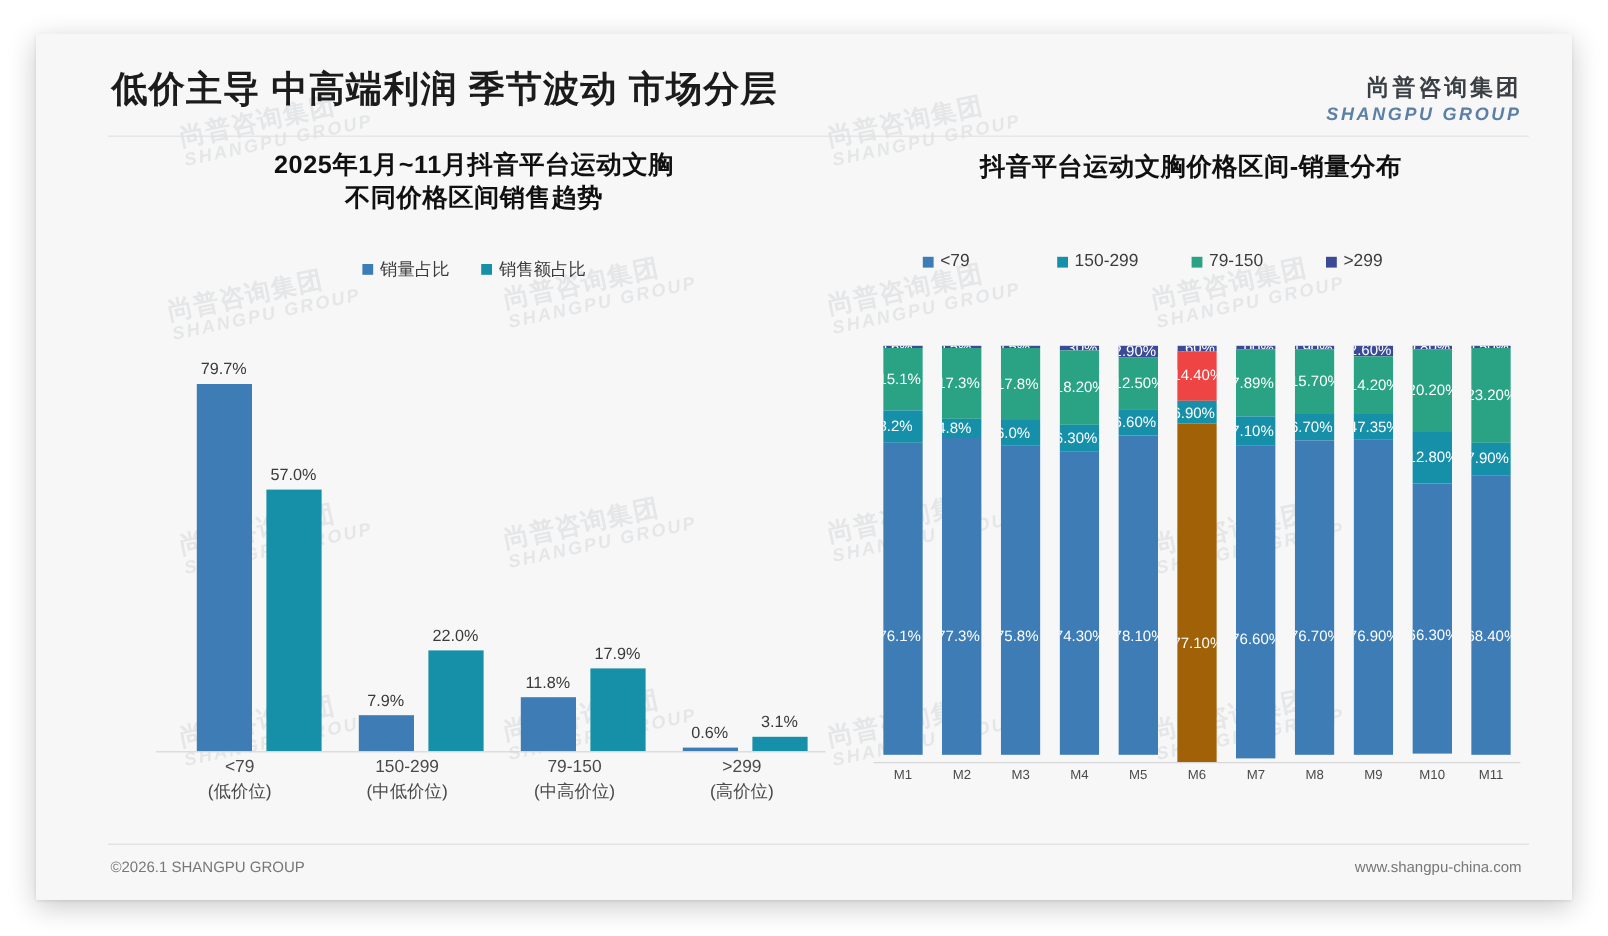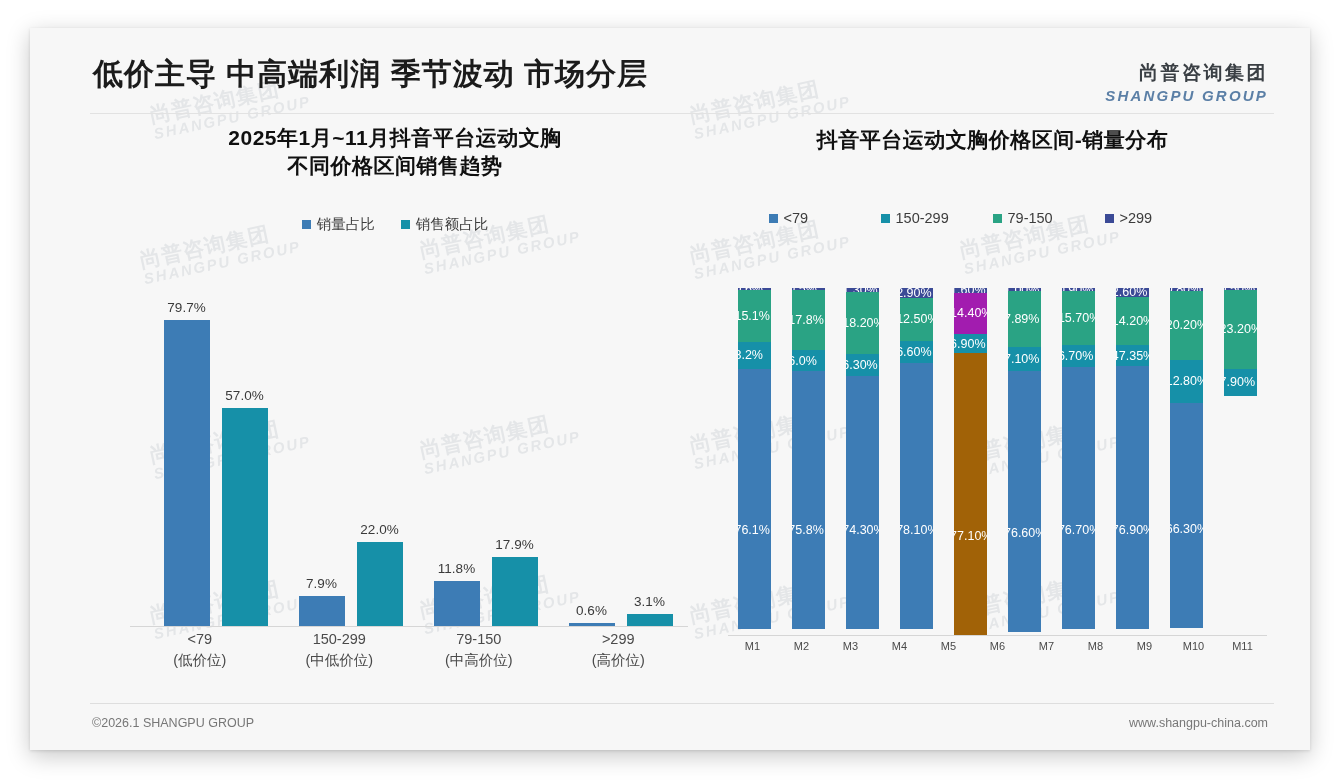--- a/index.html
+++ b/index.html
@@ -292,20 +292,36 @@
               <div class="seg bot" style="height: 259.501px; background: rgb(61, 124, 181);">
                 <span>76.1%</span>
               </div>
             </div>
           </div>
           <div class="s-col">
             <div class="s-bar">
               <div class="seg top" style="height: 1.705px; background: rgb(59, 74, 150);">
                 <span>0.5%</span>
               </div>
+              <div class="seg mid" style="height: 58.993px; background: rgb(42, 163, 132);">
+                <span>17.3%</span>
+              </div>
+              <div class="seg mid" style="height: 16.368px; background: rgb(22, 144, 168);">
+                <span>4.8%</span>
+              </div>
+              <div class="seg bot" style="height: 263.593px; background: rgb(61, 124, 181);">
+                <span>77.3%</span>
+              </div>
+            </div>
+          </div>
+          <div class="s-col">
+            <div class="s-bar">
+              <div class="seg top" style="height: 1.705px; background: rgb(59, 74, 150);">
+                <span>0.5%</span>
+              </div>
               <div class="seg mid" style="height: 60.698px; background: rgb(42, 163, 132);">
                 <span>17.8%</span>
               </div>
               <div class="seg mid" style="height: 20.46px; background: rgb(22, 144, 168);">
                 <span>6.0%</span>
               </div>
               <div class="seg bot" style="height: 258.478px; background: rgb(61, 124, 181);">
                 <span>75.8%</span>
               </div>
             </div>
@@ -340,21 +356,21 @@
               <div class="seg bot" style="height: 266.321px; background: rgb(61, 124, 181);">
                 <span>78.10%</span>
               </div>
             </div>
           </div>
           <div class="s-col">
             <div class="s-bar">
               <div class="seg top" style="height: 5.456px; background: rgb(59, 74, 150);">
                 <span>1.60%</span>
               </div>
-              <div class="seg mid" style="height: 49.104px; background: #a21caf;">
+              <div class="seg mid" style="height: 49.104px; background: #ef4444;">
                 <span>14.40%</span>
               </div>
               <div class="seg mid" style="height: 23.529px; background: rgb(22, 144, 168);">
                 <span>6.90%</span>
               </div>
               <div class="seg bot" style="height: 336px; background: #a16207;">
                 <span>77.10%</span>
               </div>
             </div>
           </div>
@@ -425,20 +441,23 @@
           <div class="s-col">
             <div class="s-bar">
               <div class="seg top" style="height: 1.705px; background: rgb(59, 74, 150);">
                 <span>0.50%</span>
               </div>
               <div class="seg mid" style="height: 79.112px; background: rgb(42, 163, 132);">
                 <span>23.20%</span>
               </div>
               <div class="seg mid" style="height: 26.939px; background: rgb(22, 144, 168);">
                 <span>7.90%</span>
+              </div>
+              <div class="seg bot" style="height: 233.244px; background: rgb(61, 124, 181);">
+                <span>68.40%</span>
               </div>
             </div>
           </div>
         </div>
       <div class="s-axis"></div>
       <div class="s-cats" id="stacked-cats">
           <div class="s-cat">M1</div>
           <div class="s-cat">M2</div>
           <div class="s-cat">M3</div>
           <div class="s-cat">M4</div>

